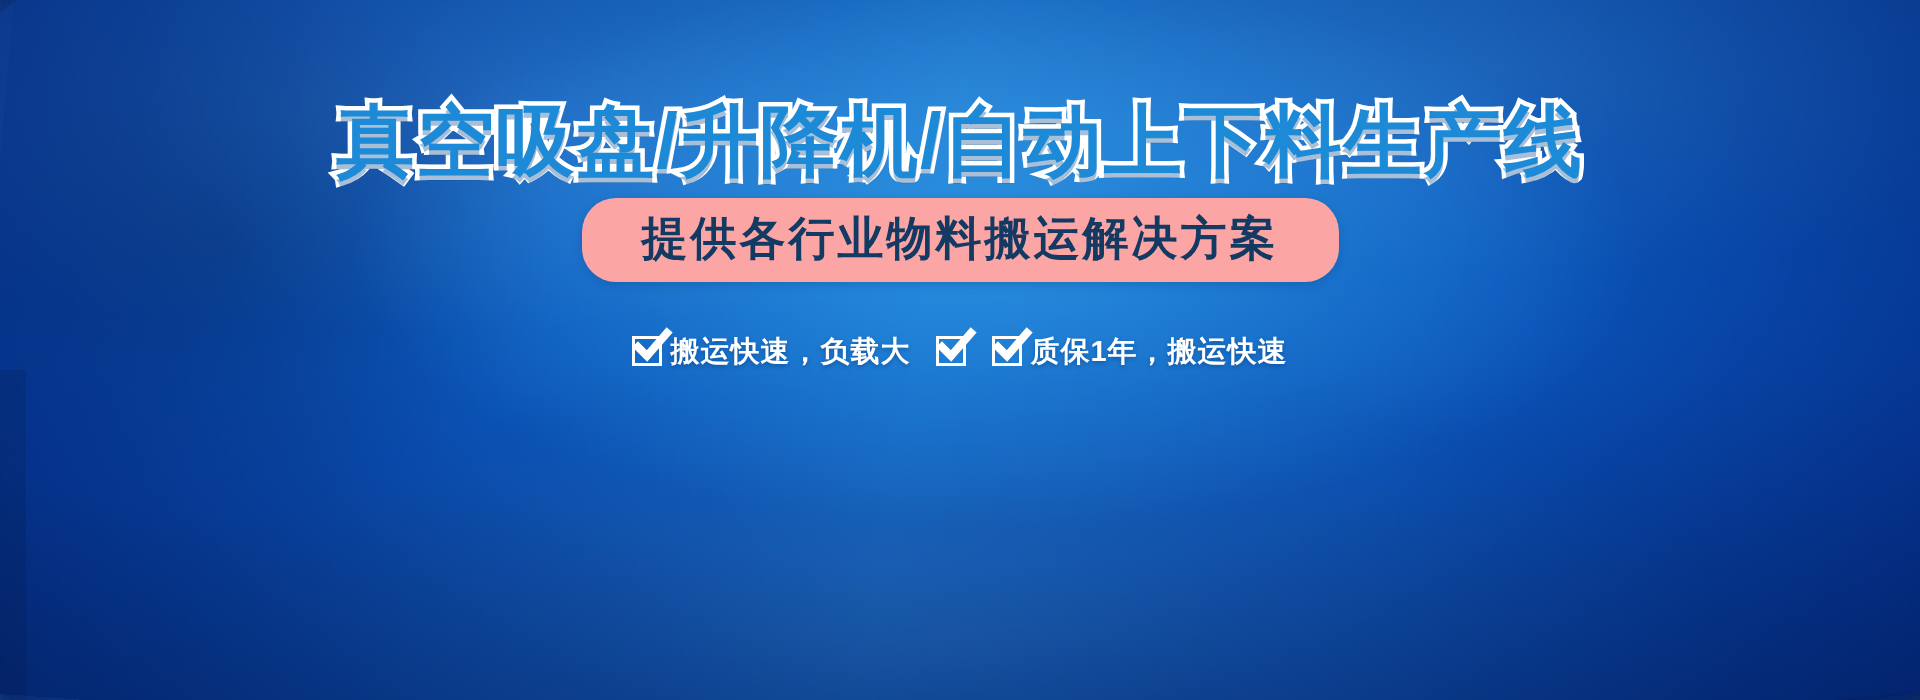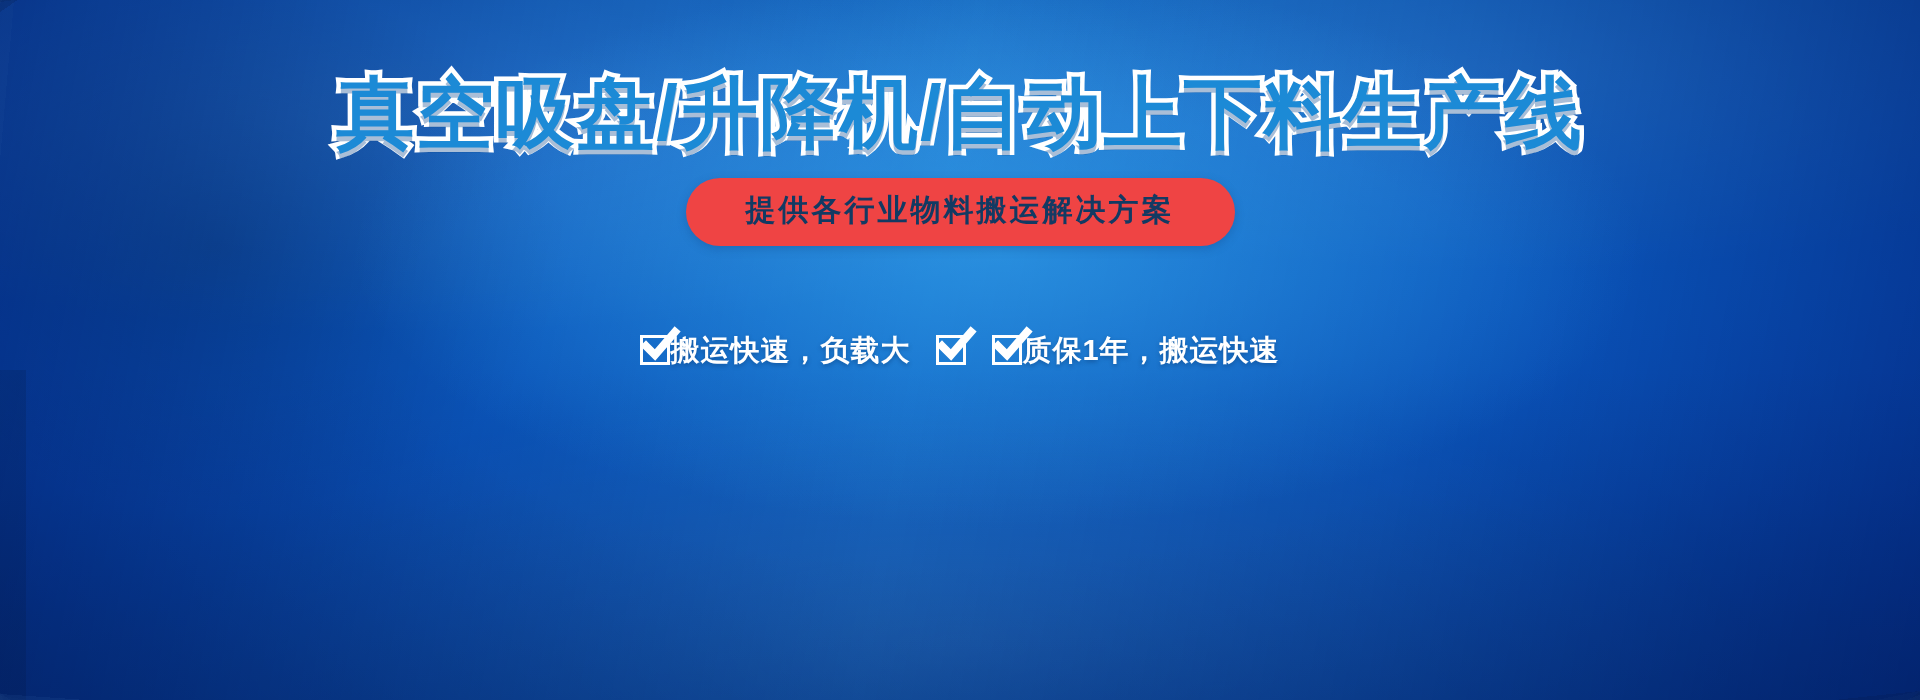--- a/index.html
+++ b/index.html
@@ -84,62 +84,62 @@
     background: radial-gradient(ellipse 48% 56% at 52% 36%, rgba(64,176,240,.52), rgba(64,176,240,0) 70%);
   }
 
   
   .content {
     position: absolute;
     inset: 0;
     display: flex;
     flex-direction: column;
     align-items: center;
-    padding-top: 74px;
+    padding-top: 102px;
     box-sizing: border-box;
   }
 
   .headline {
     font-size: 78px;
     font-weight: bold;
     letter-spacing: 2px;
     line-height: 1;
     color: #1c8ad6;
     -webkit-text-stroke: 9px #ffffff;
     paint-order: stroke fill;
     text-shadow:
        0 5px 0 rgba(10,70,140,.35);
     white-space: nowrap;
   }
 
   .badge {
-    margin-top: 26px;
-    background: #ef4444;
+    margin-top: 18px;
+    background: #fca5a5;
     color: #123a63;
-    font-size: 30px;
+    font-size: 46px;
     font-weight: bold;
     letter-spacing: 3px;
     line-height: 1;
     padding: 17px 60px 21px;
     border-radius: 34px;
     white-space: nowrap;
     box-shadow: 0 3px 10px rgba(10,55,110,.25);
   }
 
   .features {
     margin-top: 54px;
     display: flex;
     align-items: center;
     gap: 26px;
     white-space: nowrap;
   }
   .feature {
     display: flex;
     align-items: center;
-    margin-top: 35px;
+    gap: 8px;
   }
   .check-icon {
     position: relative;
     width: 30px;
     height: 30px;
     border: 3px solid #ffffff;
     box-sizing: border-box;
     flex: 0 0 auto;
   }
   .check-icon svg {

